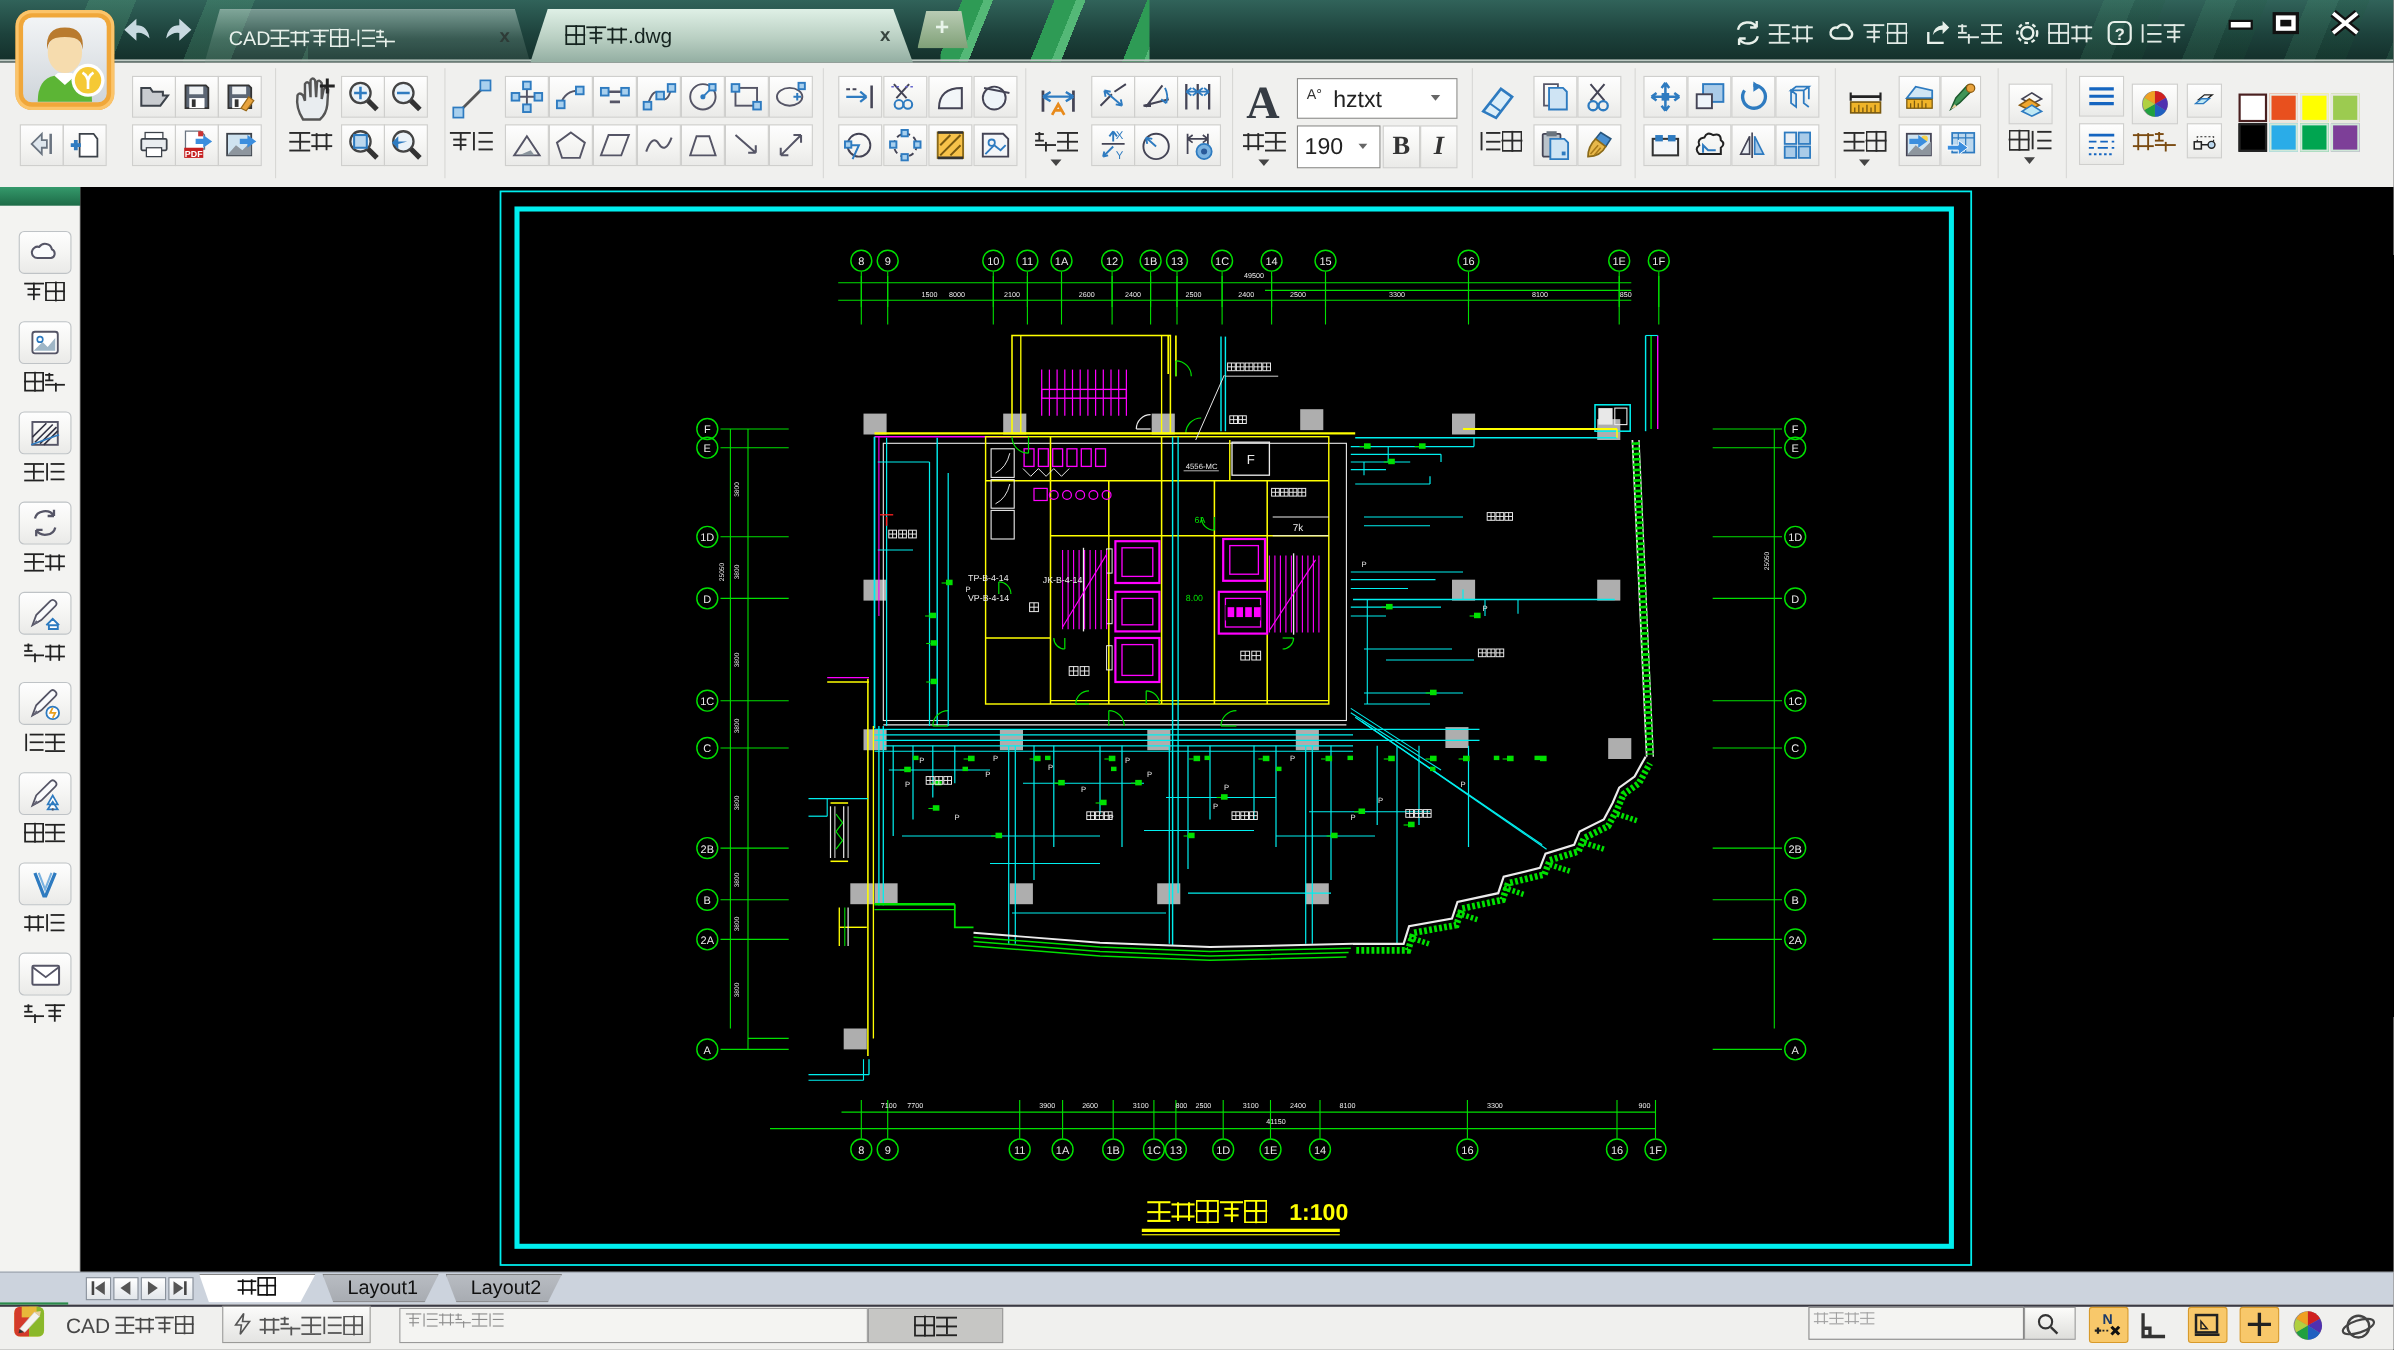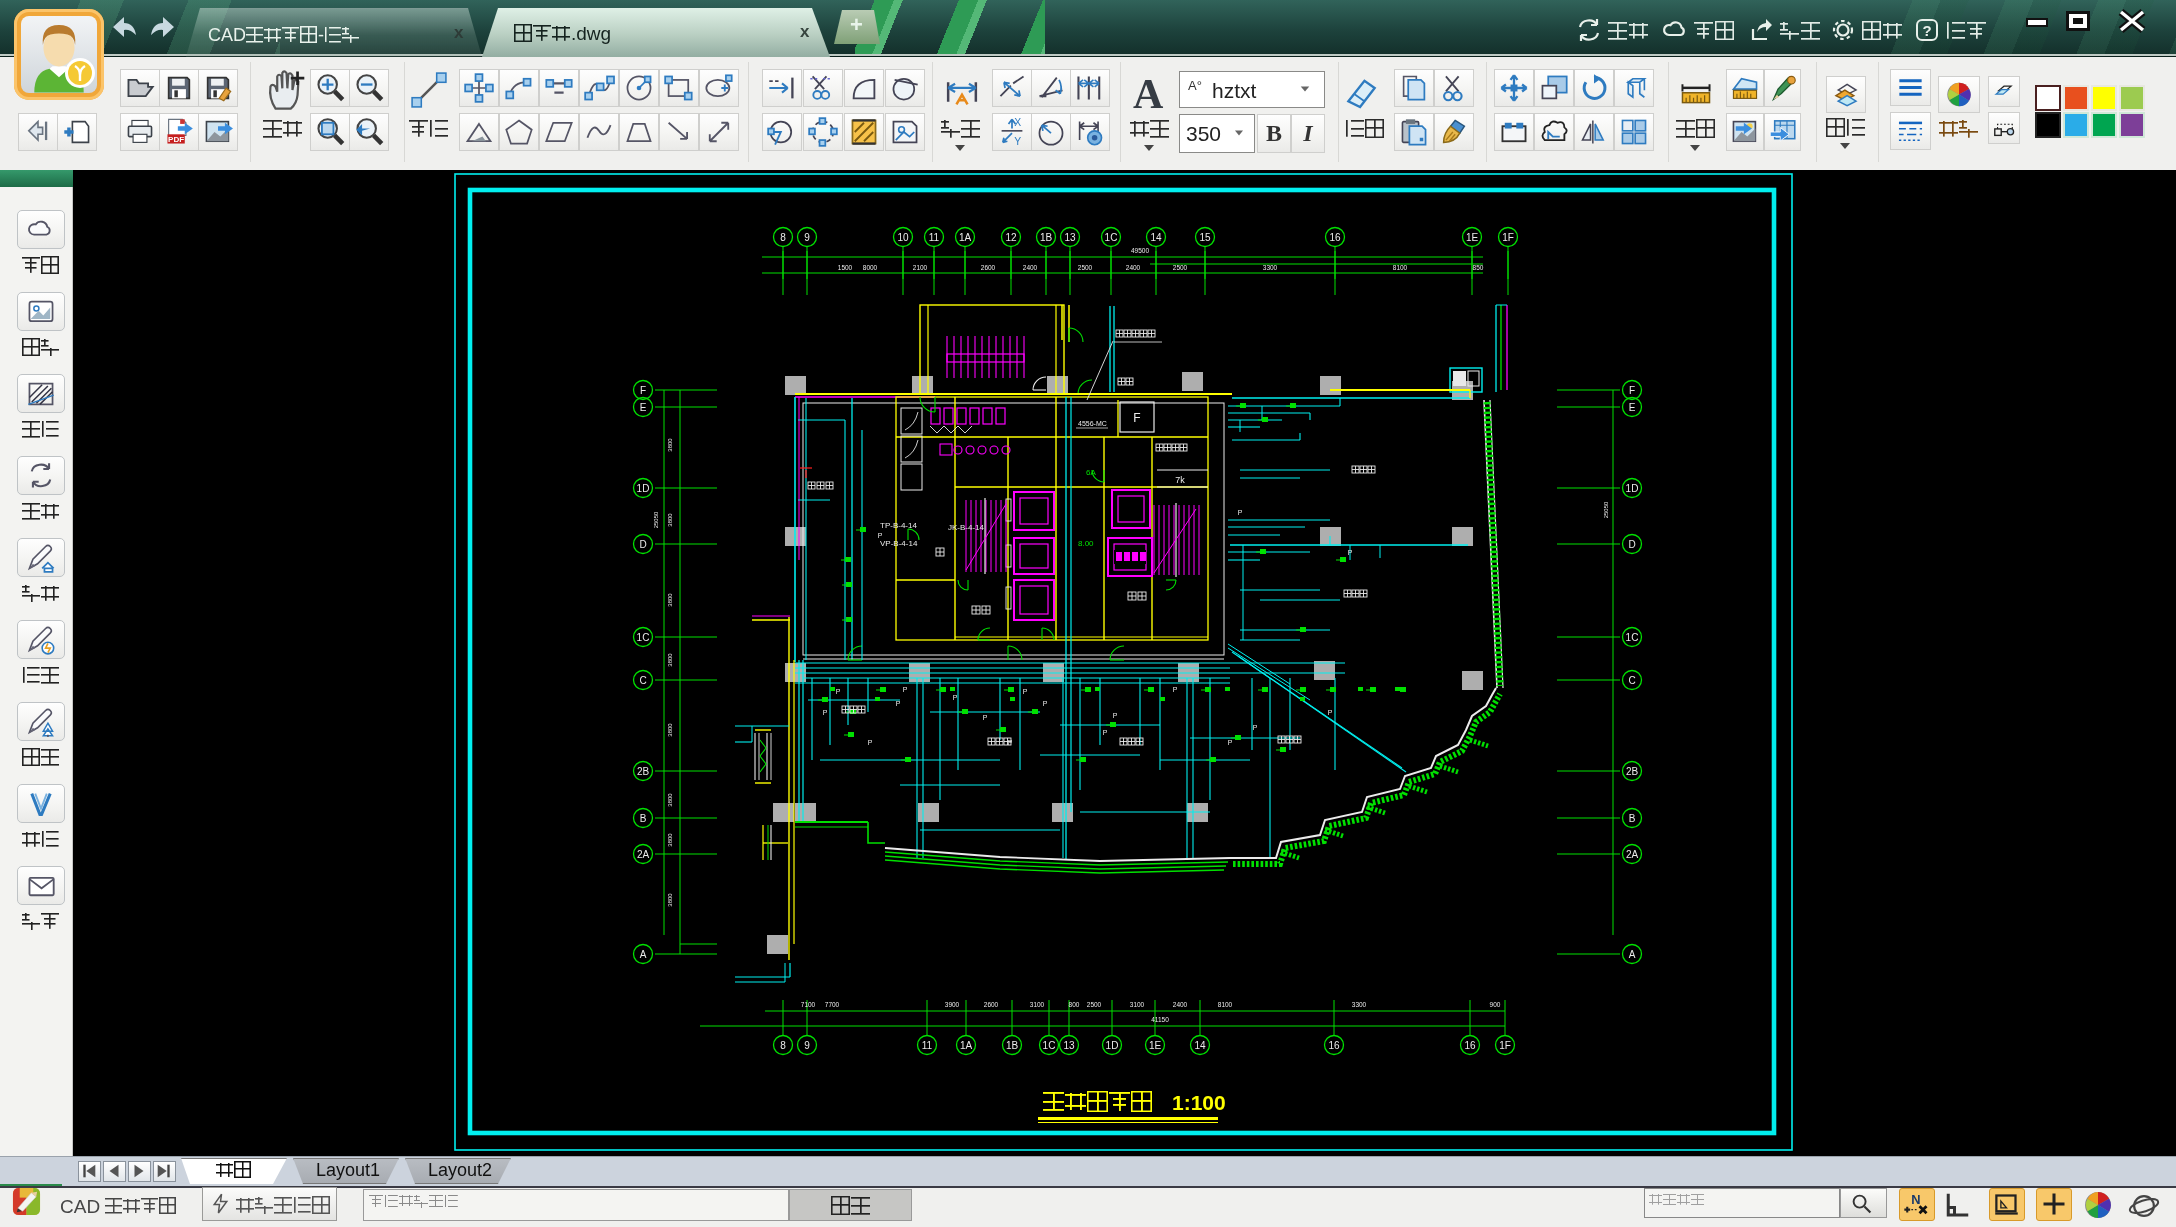--- a/index.html
+++ b/index.html
@@ -393,21 +393,21 @@
     </svg>
   </div>
 <div class="abs" style="left:1133px;top:70px;width:40px;height:40px;color:#363c44;font-size:42px;font-weight:bold;font-family:'Liberation Serif',serif">A</div>
 <div class="lbl" style="left:1126px;top:119px;width:48px;font-size:19px"><span class="cj g4" style="width:19px;height:19px;margin-right:1px;"></span><span class="cj g1" style="width:19px;height:19px;margin-right:1px;"></span></div>
 <div class="dn" style="left:1144px;top:145px"></div>
 <div class="abs" style="left:1179px;top:71px;width:146px;height:37px;background:#fff;border:1px solid #8a8a88"></div>
 <div class="abs" style="left:1188px;top:78px;color:#333;font-size:13px">A°</div>
 <div class="abs" style="left:1212px;top:79px;color:#222;font-size:21px">hztxt</div>
 <div class="dn" style="left:1300px;top:86px;border-top-color:#666;transform:scale(.85)"></div>
 <div class="abs" style="left:1179px;top:114px;width:76px;height:39px;background:#fff;border:1px solid #8a8a88"></div>
-<div class="abs" style="left:1186px;top:122px;color:#222;font-size:21px">350</div>
+<div class="abs" style="left:1186px;top:122px;color:#222;font-size:21px">190</div>
 <div class="dn" style="left:1234px;top:130px;border-top-color:#666;transform:scale(.8)"></div>
 <div class="tbtn" style="left:1257px;top:114px;width:34px;height:39px;font-family:'Liberation Serif',serif;font-weight:bold;font-size:24px;color:#333">B</div>
 <div class="tbtn" style="left:1291px;top:114px;width:34px;height:39px;font-family:'Liberation Serif',serif;font-weight:bold;font-style:italic;font-size:24px;color:#333">I</div>
 <svg class="abs" style="left:1344px;top:72px" width="38" height="38" viewBox="0 0 26 26">
     <path d="M3 20 L14 6 L21 11 L11 24 Z" fill="#dceef8" stroke="#2e7bc0" stroke-width="1.6"></path>
     <path d="M7 15 L14 20" stroke="#2e7bc0" stroke-width="1.2"></path>
   </svg>
 <div class="lbl" style="left:1342px;top:119px;width:46px;font-size:19px"><span class="cj g3" style="width:19px;height:19px;margin-right:1px;"></span><span class="cj g2" style="width:19px;height:19px;margin-right:1px;"></span></div>
 <div class="tbtn" style="left:1394px;top:69px;width:40px;height:38px">
     <svg width="32" height="30" viewBox="0 0 26 26">

